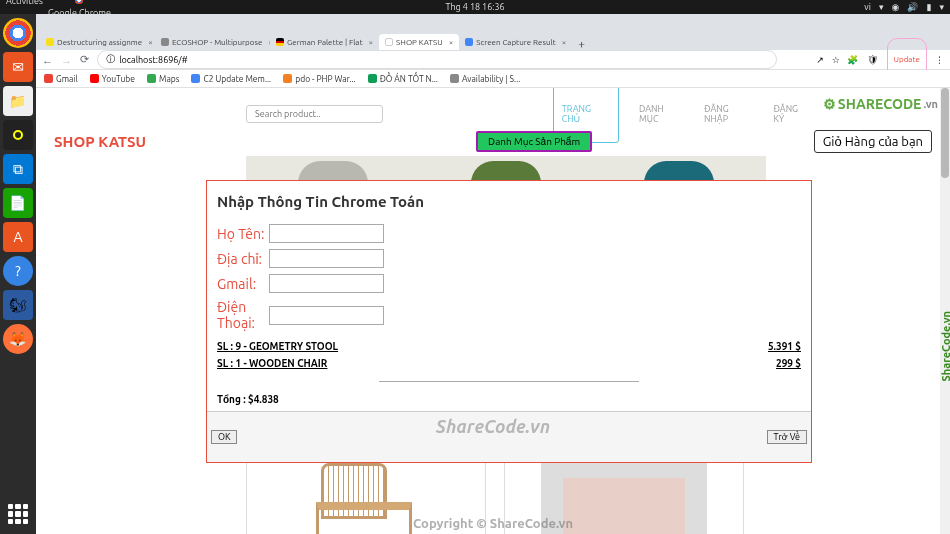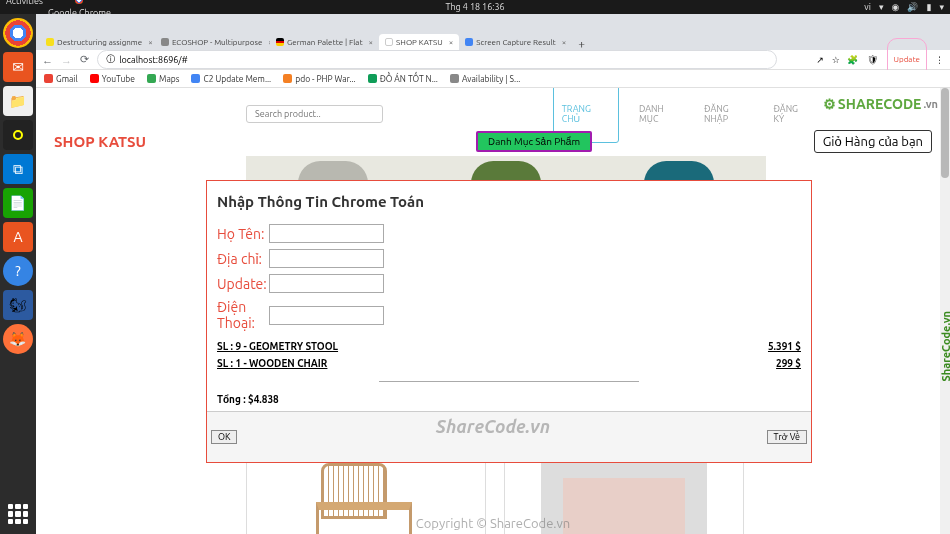--- a/index.html
+++ b/index.html
@@ -50,21 +50,21 @@
 .bookmarks { height: 18px; background: #fff; border-bottom: 1px solid #e0e0e0; display: flex; align-items: center; padding: 0 8px; gap: 12px; font-size: 8.5px; color: #333; }
 .bookmarks .bm { display: flex; align-items: center; gap: 3px; cursor: pointer; }
 .bm-icon { width: 9px; height: 9px; border-radius: 2px; }
 
 
 .page { flex: 1; position: relative; background: #fff; overflow: hidden; }
 
 
 .watermark-top { position: absolute; top: 8px; right: 12px; color: #5ea83f; font-weight: bold; font-size: 14px; display: flex; align-items: center; gap: 2px; }
 .watermark-mid { position: absolute; top: 328px; left: 50%; transform: translateX(-50%); color: rgba(120,120,120,0.5); font-size: 18px; font-style: italic; font-weight: bold; z-index: 50; }
-.watermark-bot { position: absolute; bottom: 4px; left: 50%; transform: translateX(-50%); color: rgba(120,120,120,0.6); font-size: 13px; z-index: 50; }
+.watermark-bot { position: absolute; bottom: 4px; left: 50%; transform: translateX(-50%); color: rgba(120,120,120,0.6); font-size: 13px; z-index: 50; font-weight: bold; }
 .watermark-side { position: absolute; right: 4px; top: 50%; transform: translateY(-50%) rotate(-90deg); transform-origin: right center; color: #3a8a1f; font-weight: bold; font-size: 11px; }
 
 
 .shop-topnav { position: absolute; top: 16px; left: 210px; right: 140px; height: 20px; display: flex; align-items: center; gap: 20px; font-size: 9px; }
 .search-box { border: 1px solid #ccc; border-radius: 3px; padding: 3px 8px; font-size: 9px; width: 140px; color: #999; margin-right: 150px; }
 .nav-item { color: #999; cursor: pointer; }
 .nav-item.active { border: 1px solid #5bc0de; color: #5bc0de; padding: 18px 8px; border-radius: 3px; }
 
 .shop-header { position: absolute; top: 42px; left: 18px; right: 18px; display: flex; align-items: center; }
 .shop-logo { color: #e74c3c; font-weight: bold; font-size: 15px; }
@@ -266,21 +266,21 @@
       <h3>Nhập Thông Tin Chrome Toán</h3>
       <div class="form-row">
           <label>Họ Tên:</label>
           <input style="">
         </div>
       <div class="form-row">
           <label>Địa chỉ:</label>
           <input style="">
         </div>
       <div class="form-row">
-          <label>Update:</label>
+          <label>Gmail:</label>
           <input style="">
         </div>
       <div class="form-row">
           <label>Điện Thoại:</label>
           <input style="">
         </div>
       <div class="order-line">
           <span>SL : 9 - GEOMETRY STOOL</span>
           <span>5.391 $</span>
         </div>

